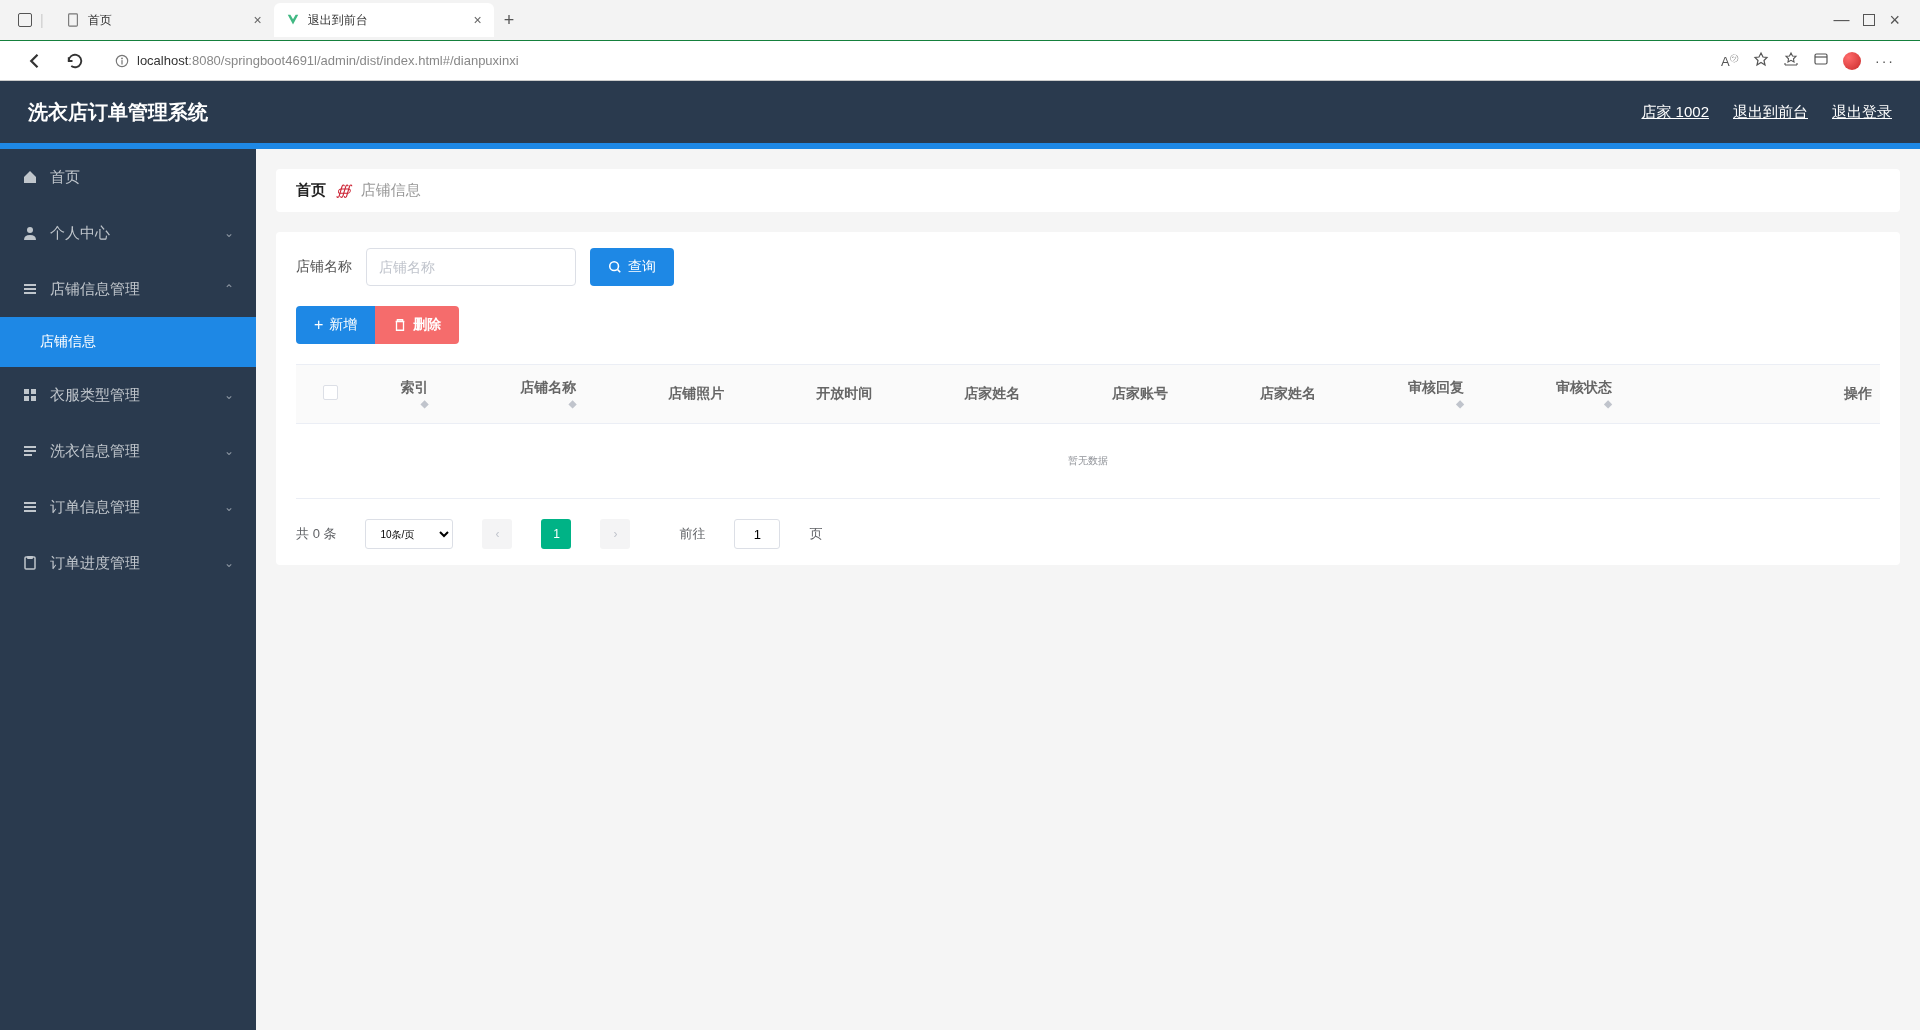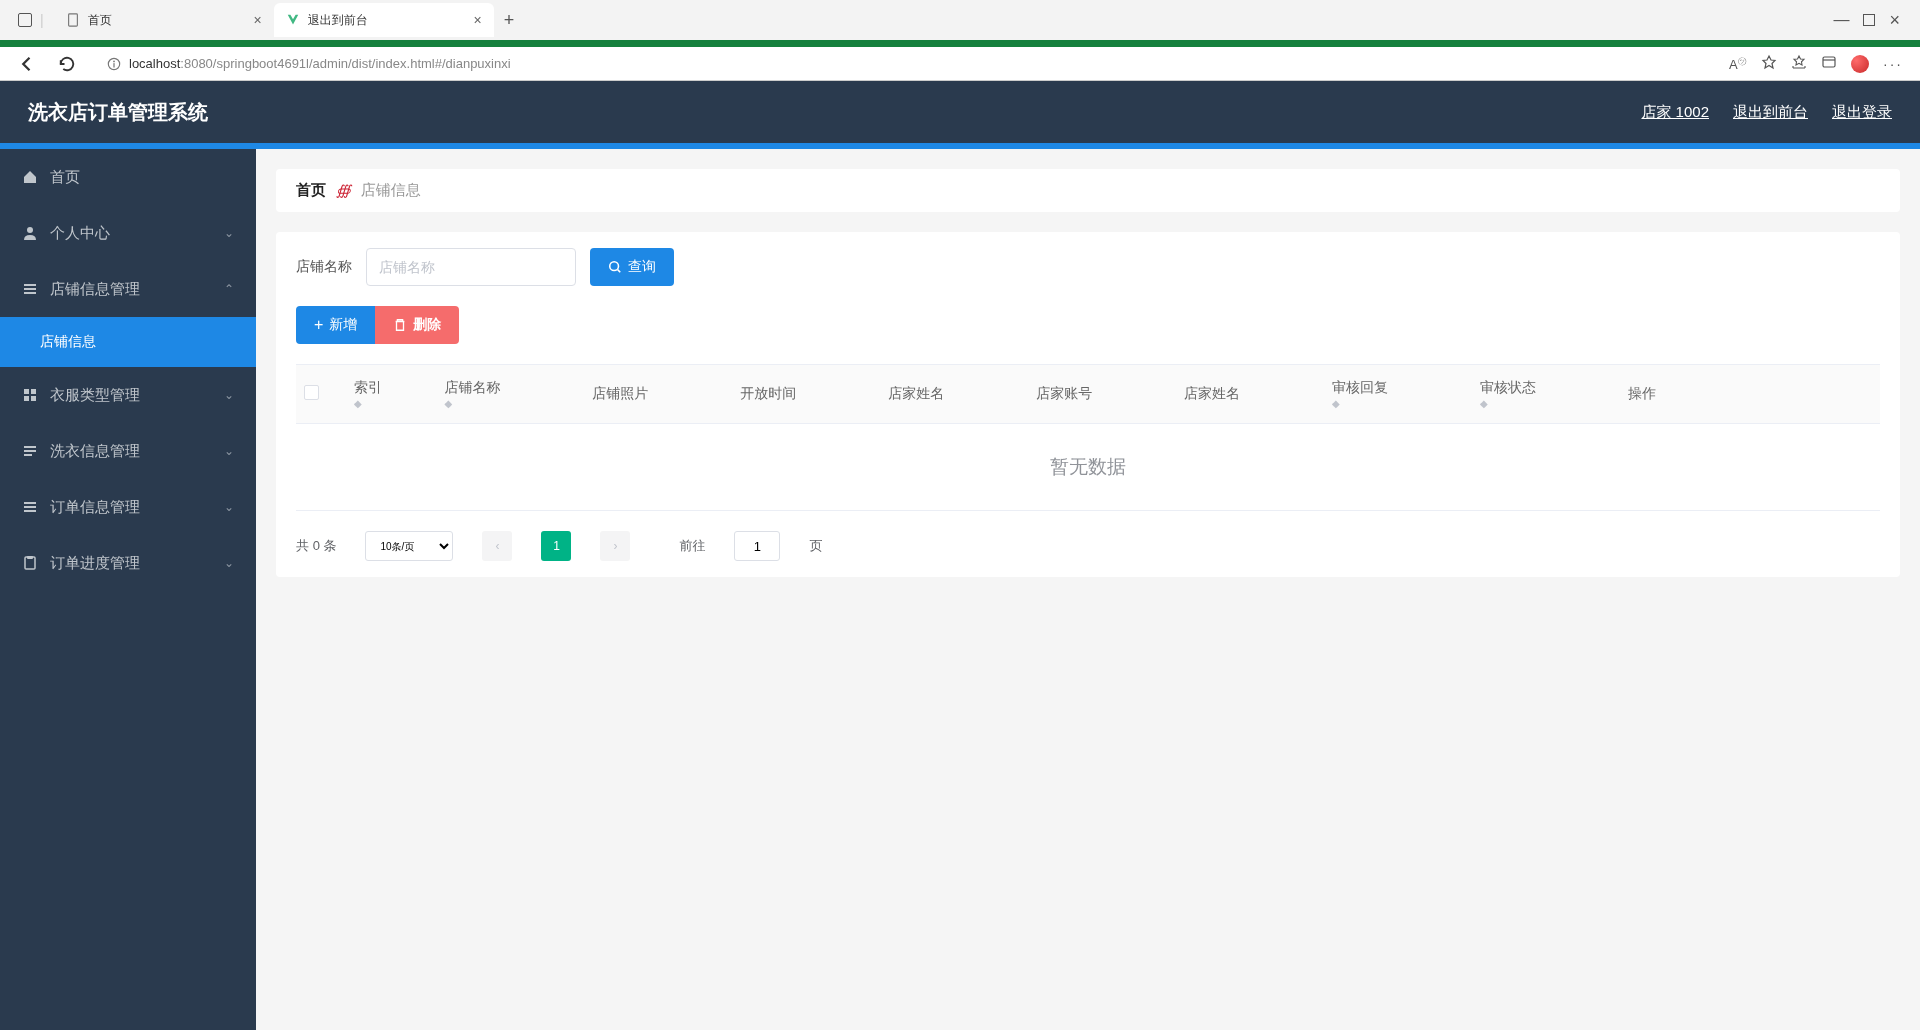--- a/index.html
+++ b/index.html
@@ -9,21 +9,21 @@
 .browser-chrome { background: #f3f3f3; border-bottom: 1px solid #ccc; }
 .tab-bar { display: flex; align-items: center; height: 40px; padding: 0 8px; gap: 0; }
 .window-controls-left { display: flex; gap: 8px; padding: 0 10px; align-items: center; }
 .window-controls-right { display: flex; gap: 14px; padding: 0 12px; margin-left: auto; align-items: center; color: #555; }
 .tab { display: flex; align-items: center; gap: 8px; padding: 0 12px; height: 34px; border-radius: 6px 6px 0 0; font-size: 12px; color: #333; max-width: 240px; min-width: 220px; cursor: pointer; }
 .tab.active { background: #fff; }
 .tab .tab-icon { width: 14px; height: 14px; display: inline-flex; }
 .tab .close { margin-left: auto; color: #666; font-size: 14px; }
 .new-tab { padding: 0 10px; color: #555; font-size: 18px; cursor: pointer; }
 
-.addr-bar { display: flex; align-items: center; height: 40px; padding: 0 17px; gap: 20px; background: #fff; border-top: 7px solid #15803d; }
+.addr-bar { display: flex; align-items: center; height: 40px; padding: 0 25px; gap: 20px; background: #fff; border-top: 1px solid #15803d; }
 .addr-btn { width: 20px; height: 20px; display: inline-flex; align-items: center; justify-content: center; color: #555; cursor: pointer; }
 .addr-input { flex: 1; display: flex; align-items: center; gap: 8px; height: 30px; padding: 0 10px; border-radius: 15px; font-size: 13px; color: #555; }
 .addr-input .url-host { color: #333; }
 .addr-input .url-path { color: #888; }
 .addr-right { display: flex; gap: 14px; align-items: center; color: #555; }
 .addr-right .dot { width: 18px; height: 18px; border-radius: 50%; background: radial-gradient(circle at 30% 30%, #ff6b6b, #c92a2a); }
 
 
 .app-header { height: 62px; background: #2a3a4e; color: #fff; display: flex; align-items: center; padding: 0 28px; justify-content: space-between; }
 .app-title { font-size: 20px; font-weight: bold; }
@@ -58,25 +58,25 @@
 .btn { display: inline-flex; align-items: center; gap: 6px; height: 38px; padding: 0 18px; border-radius: 4px; font-size: 14px; cursor: pointer; border: none; color: #fff; }
 .btn-primary { background: #1e88e5; }
 .btn-success { background: #1e88e5; }
 .btn-danger { background: #f56c6c; font-weight: bold; }
 .btn-group { display: flex; gap: 0; margin-top: 20px; margin-bottom: 20px; }
 .btn-group .btn:first-child { border-radius: 4px 0 0 4px; }
 .btn-group .btn:last-child { border-radius: 0 4px 4px 0; }
 
 
 .table { width: 100%; border-collapse: collapse; }
-.table th { background: #fafafa; border-top: 1px solid #ebeef5; border-bottom: 1px solid #ebeef5; padding: 14px 8px; text-align: left; font-weight: normal; color: #666; font-size: 14px; }
+.table th { background: #fafafa; border-top: 1px solid #ebeef5; border-bottom: 1px solid #ebeef5; padding: 14px 8px; text-align: right; font-weight: bold; color: #666; font-size: 14px; }
 .table th .sort { display: block; font-size: 10px; color: #c0c4cc; line-height: 1; margin-top: 2px; }
 .table .checkbox-cell { width: 50px; }
 .checkbox { width: 15px; height: 15px; border: 1px solid #dcdfe6; border-radius: 2px; display: inline-block; background: #fff; }
-.empty-row td { text-align: center; padding: 30px; color: #909399; font-size: 19px; border-bottom: 1px solid #ebeef5; }
+.empty-row td { text-align: center; padding: 30px; color: #909399; font-size: 10px; border-bottom: 1px solid #ebeef5; }
 
 
 .pagination { display: flex; align-items: center; gap: 29px; margin-top: 20px; font-size: 13px; color: #606266; }
 .page-select { height: 30px; border: 1px solid #dcdfe6; border-radius: 3px; padding: 0 22px 0 10px; font-size: 10px; background: #fff; }
 .page-btn { width: 30px; height: 30px; border: none; background: #f4f4f5; color: #c0c4cc; border-radius: 3px; display: inline-flex; align-items: center; justify-content: center; cursor: pointer; font-size: 12px; }
 .page-btn.active { background: #00b386; color: #fff; }
 .page-input { width: 46px; height: 30px; border: 1px solid #dcdfe6; border-radius: 3px; text-align: center; font-size: 13px; }
 
 svg { width: 100%; height: 100%; }
 </style>

